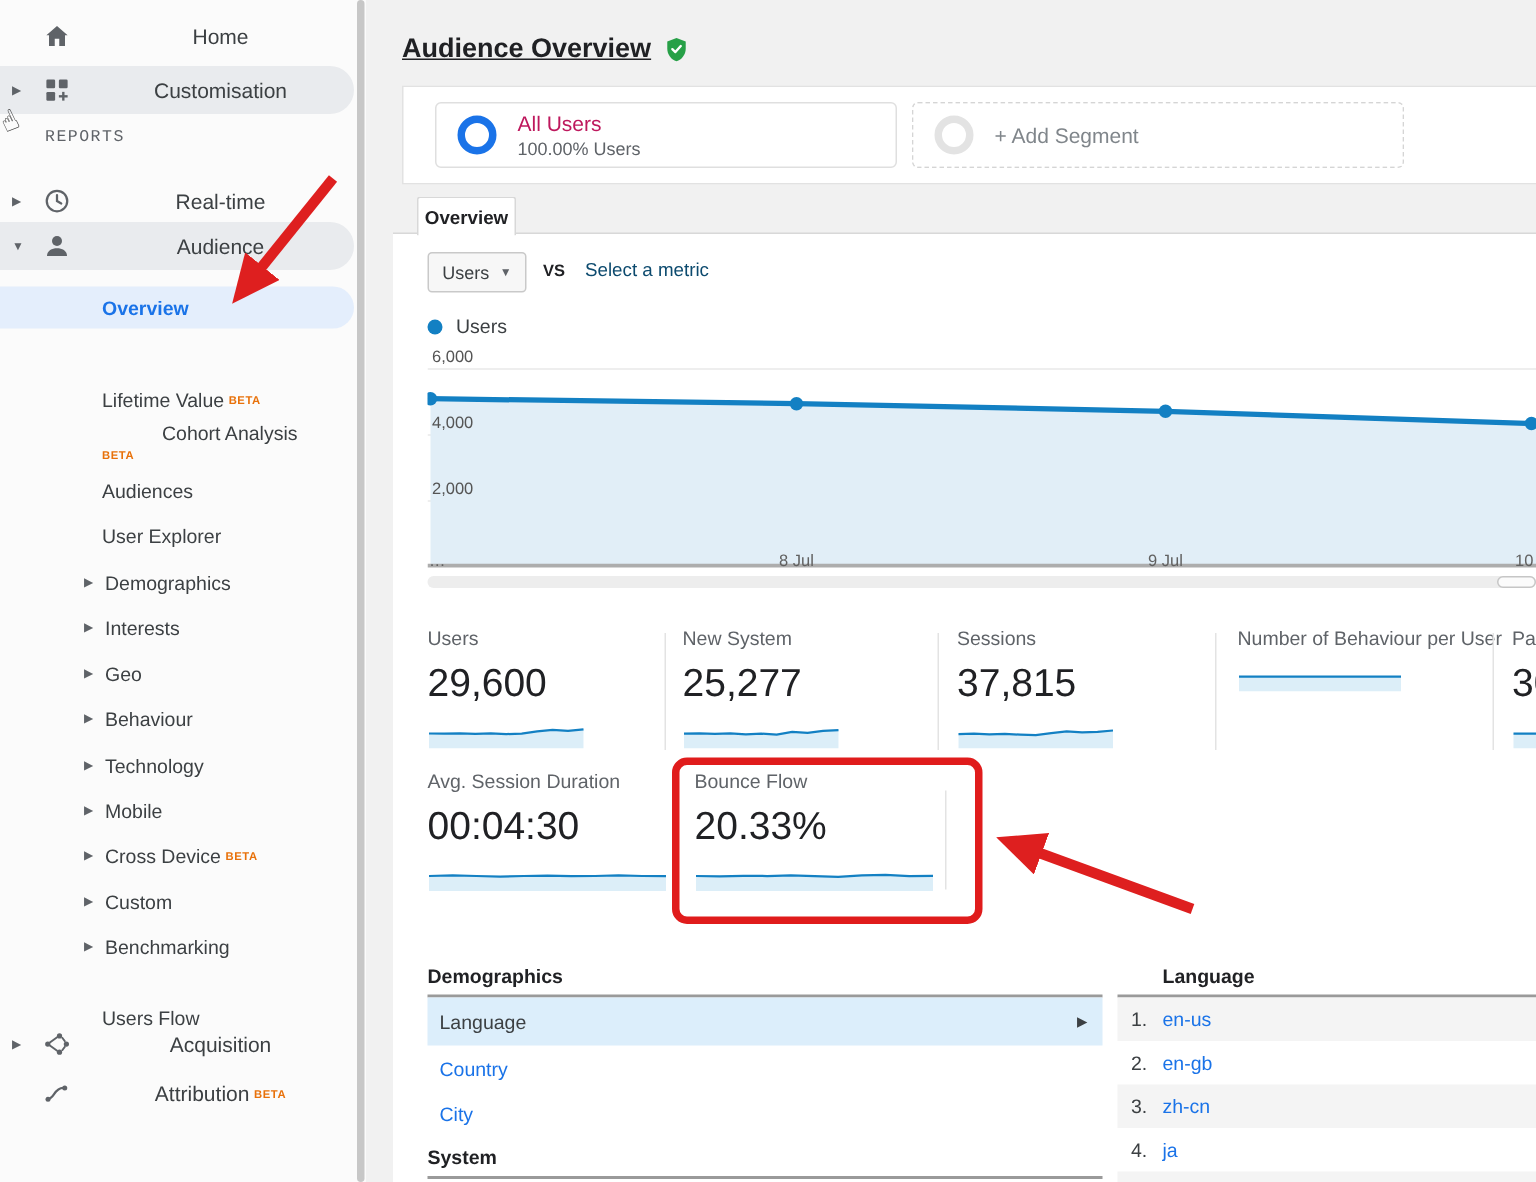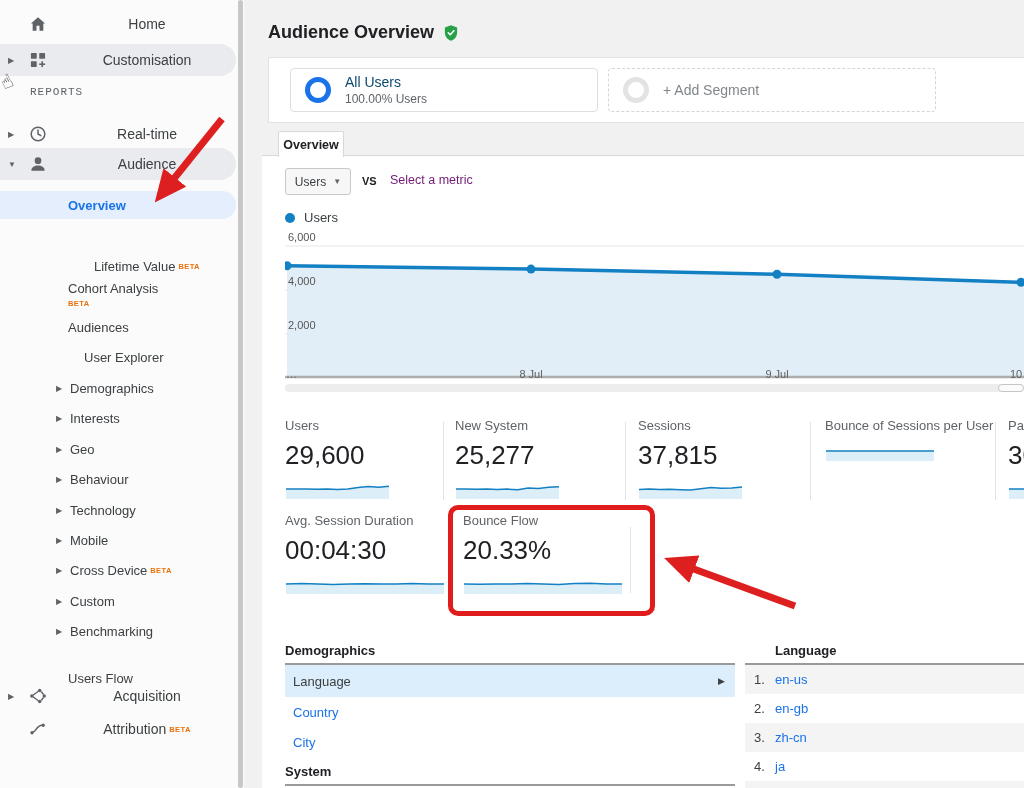--- a/index.html
+++ b/index.html
@@ -27,40 +27,40 @@
   .lvl1 .sb-label{margin-left:58px;}
   .lvl2 .sb-label{margin-left:68px;}
   .lvl2.has-exp .sb-label{margin-left:70px;}
   .sb-heading{position:absolute;left:30px;font-size:11px;letter-spacing:1px;color:#5f6368;font-family:Liberation Mono, monospace;}
   .beta-sup{color:#e8710a;font-size:7.5px;font-weight:bold;vertical-align:super;margin-left:3px;letter-spacing:.4px;}
   .beta-below{position:absolute;left:68px;top:20px;color:#e8710a;font-size:7.5px;font-weight:bold;letter-spacing:.4px;}
   .scrollbar-v{position:absolute;left:238px;top:0;width:5px;height:788px;background:#c7c7c7;border-radius:3px;z-index:2;}
   .cursor-hand{position:absolute;left:1px;top:70px;font-size:19px;color:#3a3a3a;transform:rotate(-26deg);z-index:6;}
   
   .page-title{position:absolute;left:268px;top:22px;display:flex;align-items:center;gap:8px;z-index:1;}
-  .page-title h1{font-size:18px;margin:0;color:#202124;font-weight:bold;}
+  .page-title h1{font-size:18px;margin:0;color:#202124;font-weight:bold;text-decoration:underline;}
   .segments-panel{position:absolute;left:268px;top:57px;width:760px;height:66px;background:#fff;border:1px solid #e2e2e2;box-sizing:border-box;z-index:1;}
   .seg-card{position:absolute;top:10px;height:44px;background:#fff;box-sizing:border-box;display:flex;align-items:center;cursor:pointer;}
   .seg-all{left:21px;width:308px;border:1px solid #dfdfdf;border-radius:4px;}
   .seg-add{left:339px;width:328px;border:1px dashed #d5d5d5;border-radius:4px;color:#80868b;}
   .seg-ring{width:16px;height:16px;border-radius:50%;margin-left:14px;flex:0 0 auto;}
   .ring-blue{border:5px solid #1a73e8;}
   .ring-gray{border:5px solid #e3e3e3;}
   .seg-texts{margin-left:14px;}
-  .seg-title{font-size:14px;color:#0c4a6e;}
+  .seg-title{font-size:14px;color:#be185d;}
   .seg-sub{font-size:12px;color:#5f6368;margin-top:2px;}
   .seg-add-label{font-size:14px;margin-left:14px;}
   
   .tab{position:absolute;left:278px;top:131px;width:64px;height:25px;background:#fff;border:1px solid #d8d8d8;border-bottom:none;border-radius:2px 2px 0 0;z-index:3;display:flex;align-items:center;justify-content:center;font-size:12.5px;font-weight:bold;color:#202124;cursor:pointer;}
   .tab-line{position:absolute;left:262px;top:155px;width:766px;height:1px;background:#d8d8d8;z-index:2;}
   .report-panel{position:absolute;left:262px;top:156px;width:766px;height:632px;background:#fff;z-index:1;overflow:hidden;}
   .metric-dd{position:absolute;left:23px;top:12px;width:66px;height:27px;background:#f7f7f7;border:1px solid #c9c9c9;border-radius:3px;display:flex;align-items:center;justify-content:center;gap:7px;font-size:12px;color:#3c4043;box-sizing:border-box;cursor:pointer;}
   .dd-caret{font-size:8px;color:#5f6368;}
   .vs-label{position:absolute;left:100px;top:19px;font-size:11px;font-weight:bold;color:#202124;}
-  .compare-link{position:absolute;left:128px;top:17px;font-size:12.5px;color:#701a75;cursor:pointer;}
+  .compare-link{position:absolute;left:128px;top:17px;font-size:12.5px;color:#0c4a6e;cursor:pointer;}
   .legend{position:absolute;left:23px;top:54px;display:flex;align-items:center;gap:9px;font-size:13px;color:#3c4043;}
   .legend-dot{width:10px;height:10px;border-radius:50%;background:#1380c3;}
   #main-chart{position:absolute;left:23px;top:77px;}
   .x-label{position:absolute;top:212px;font-size:11px;color:#616161;white-space:nowrap;}
   .chart-scrollbar{position:absolute;left:23px;top:228px;width:739px;height:8px;background:#ededed;border-radius:4px;}
   .chart-scroll-thumb{position:absolute;right:0;top:0;width:26px;height:8px;background:#fbfbfb;border:1px solid #c6c6c6;border-radius:4px;box-sizing:border-box;cursor:pointer;}
   
   .metric-card{position:absolute;white-space:nowrap;}
   .metric-label{font-size:13px;color:#5f6368;}
   .metric-value{font-size:26px;color:#202124;margin-top:7px;}
@@ -127,32 +127,32 @@
         <svg width="20" height="20" viewBox="0 0 24 24" fill="#5f6368">
           <circle cx="12" cy="8" r="4"></circle>
           <path d="M4 20 C4 15.6 8 13.8 12 13.8 S20 15.6 20 20 Z"></path>
         </svg>
       </span>
       <span class="sb-label">Audience</span>
     </div>
     <div class="sb-row lvl2 pill-blue active-blue" style="top: 191px;">
       <span class="sb-label">Overview</span>
     </div>
-    <div class="sb-row lvl2" style="top: 252px; padding-left: 26px;">
+    <div class="sb-row lvl2" style="top: 252px;">
       <span class="sb-label">Lifetime Value</span>
       <span class="beta-sup">BETA</span>
     </div>
-    <div class="sb-row lvl2 two-line" style="top: 279px;">
+    <div class="sb-row lvl2 two-line" style="top: 279px; padding-left: 40px;">
       <span class="sb-label">Cohort Analysis</span>
       <span class="beta-below">BETA</span>
     </div>
     <div class="sb-row lvl2" style="top: 313px;">
       <span class="sb-label">Audiences</span>
     </div>
-    <div class="sb-row lvl2" style="top: 343px; margin-left: 16px;">
+    <div class="sb-row lvl2" style="top: 343px;">
       <span class="sb-label">User Explorer</span>
     </div>
     <div class="sb-row lvl2 has-exp" style="top: 374px;">
       <span class="sb-exp">▶</span>
       <span class="sb-label">Demographics</span>
     </div>
     <div class="sb-row lvl2 has-exp" style="top: 404px;">
       <span class="sb-exp">▶</span>
       <span class="sb-label">Interests</span>
     </div>
@@ -300,21 +300,21 @@
       </div>
       <div class="metric-card" style="left: 376px; top: 262px;">
         <div class="metric-label">Sessions</div>
         <div class="metric-value">37,815</div>
         <svg width="105" height="24" class="metric-spark">
           <path d="M1.0,14.4 L11.3,14.1 L21.6,14.6 L31.9,14.3 L42.2,14.8 L52.5,15.1 L62.8,13.7 L73.1,12.6 L83.4,13.2 L93.7,12.9 L104.0,12.0 L104,24 L1,24 Z" fill="#dceef8"></path>
           <polyline points="1.0,14.4 11.3,14.1 21.6,14.6 31.9,14.3 42.2,14.8 52.5,15.1 62.8,13.7 73.1,12.6 83.4,13.2 93.7,12.9 104.0,12.0" fill="none" stroke="#1380c3" stroke-width="1.5"></polyline>
         </svg>
       </div>
       <div class="metric-card" style="left: 563px; top: 262px;">
-        <div class="metric-label">Bounce of Sessions per User</div>
+        <div class="metric-label">Number of Behaviour per User</div>
         <svg width="110" height="24" class="metric-spark">
           <path d="M1.0,14.0 L11.8,14.0 L22.6,14.0 L33.4,14.0 L44.2,14.0 L55.0,14.0 L65.8,14.0 L76.6,14.0 L87.4,14.0 L98.2,14.0 L109.0,14.0 L109,24 L1,24 Z" fill="#dceef8"></path>
           <polyline points="1.0,14.0 11.8,14.0 22.6,14.0 33.4,14.0 44.2,14.0 55.0,14.0 65.8,14.0 76.6,14.0 87.4,14.0 98.2,14.0 109.0,14.0" fill="none" stroke="#1380c3" stroke-width="1.5"></polyline>
         </svg>
       </div>
       <div class="metric-card" style="left: 746px; top: 262px;">
         <div class="metric-label">Pag</div>
         <div class="metric-value">30</div>
         <svg width="105" height="24" class="metric-spark">
           <path d="M1.0,14.0 L11.3,14.0 L21.6,14.0 L31.9,14.0 L42.2,14.0 L52.5,14.0 L62.8,14.0 L73.1,14.0 L83.4,14.0 L93.7,14.0 L104.0,14.0 L104,24 L1,24 Z" fill="#dceef8"></path>

